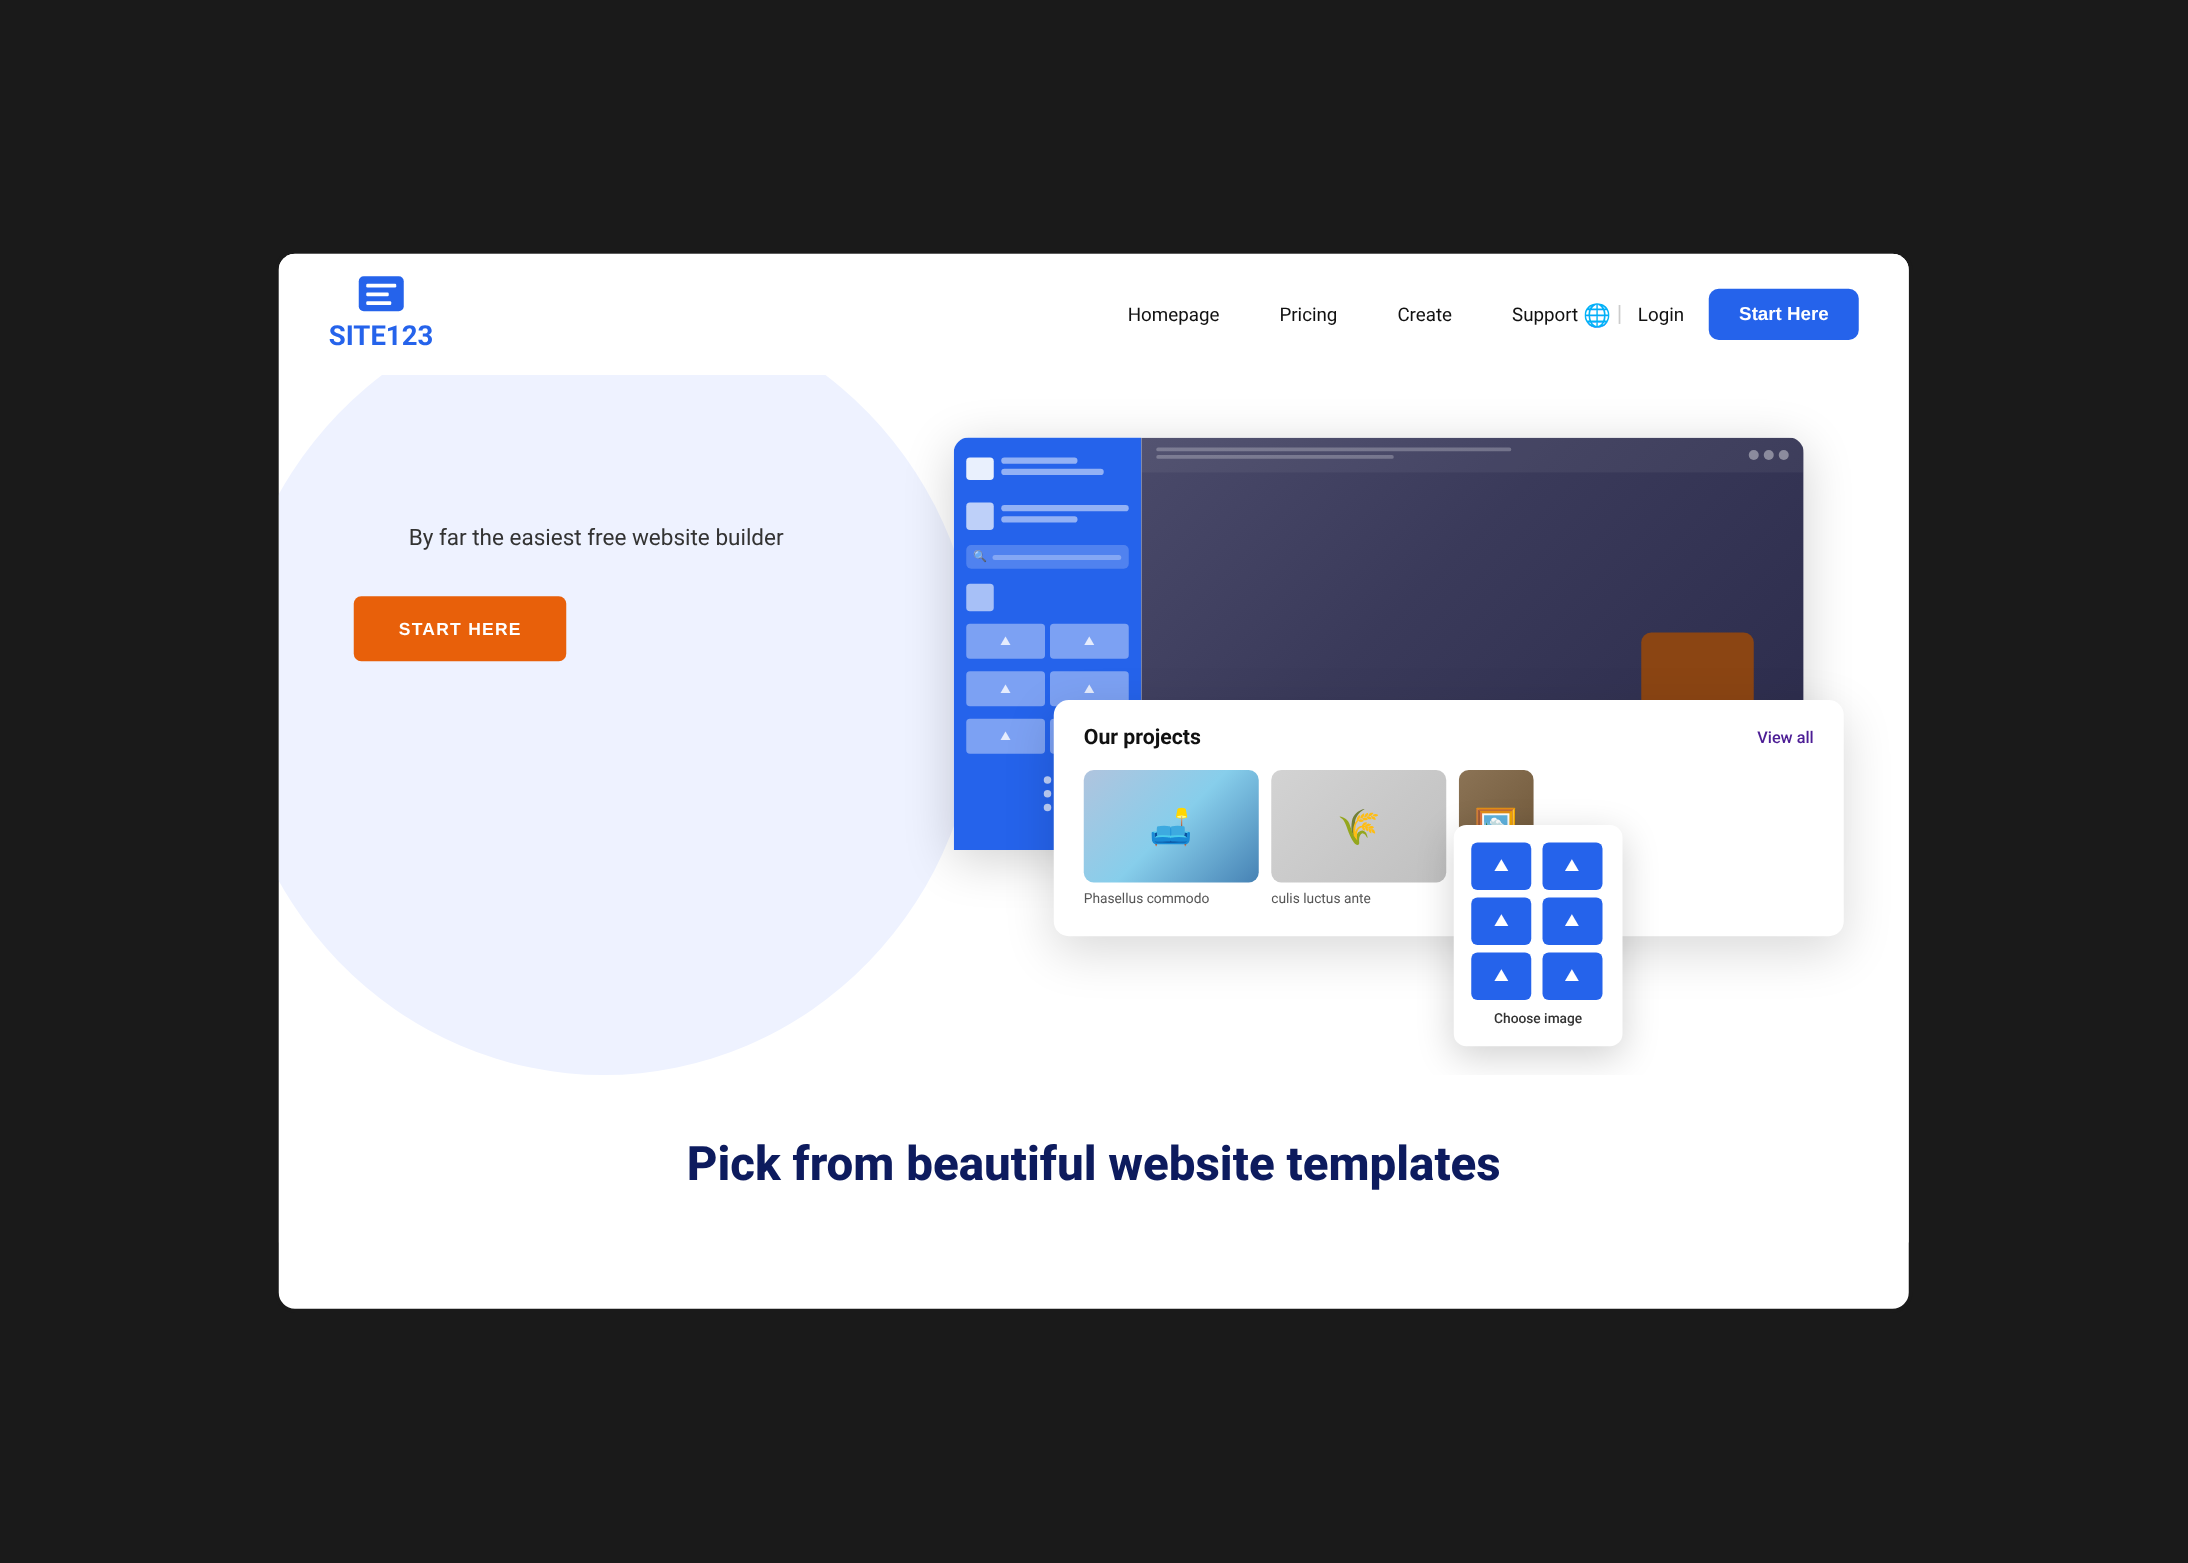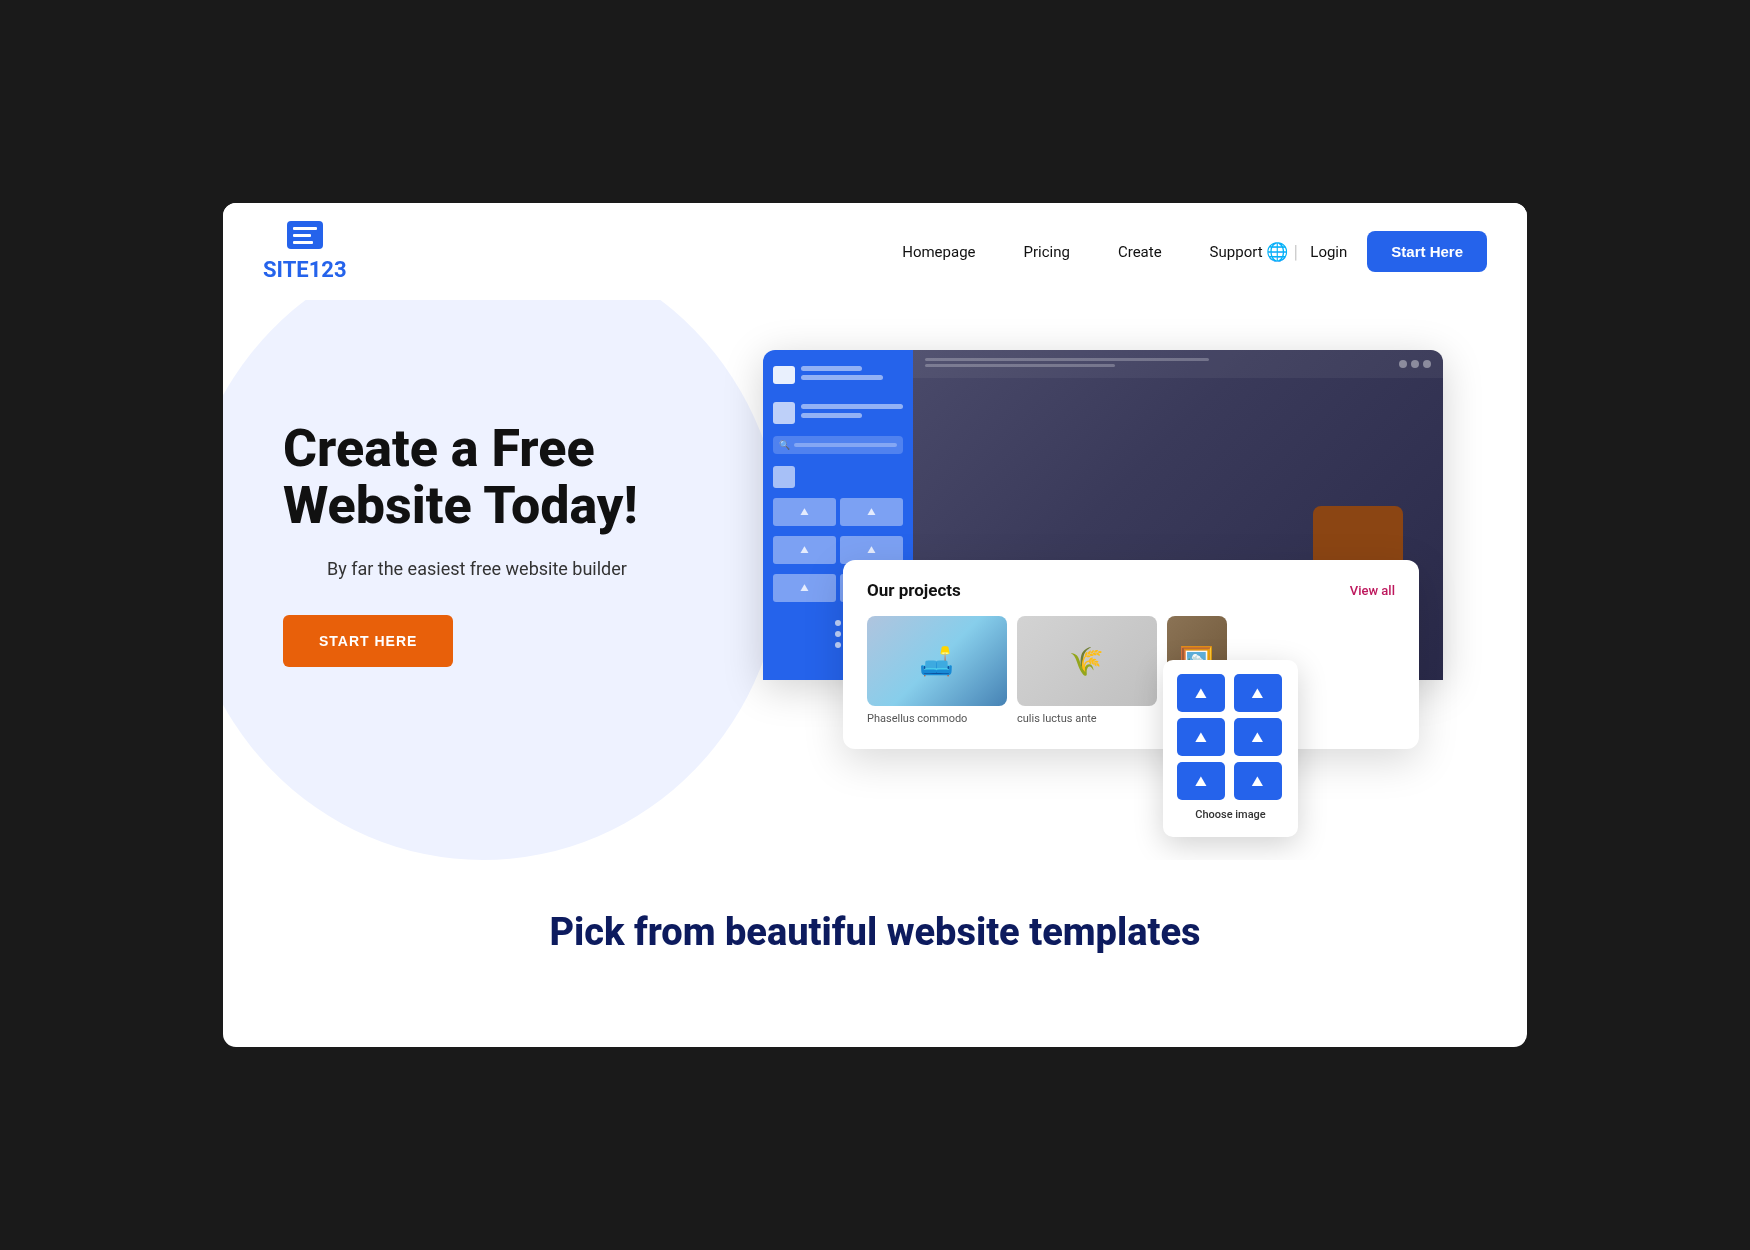--- a/index.html
+++ b/index.html
@@ -327,41 +327,41 @@
       height: 22px;
       background: #e8600a;
       border-radius: 4px;
     }
 
     
     .mockup-lower-card {
       position: absolute;
       top: 220px;
       left: 80px;
-      width: 576px;
+      width: 632px;
       background: white;
       border-radius: 12px;
       padding: 20px 24px 24px;
       box-shadow: 0 12px 40px rgba(0,0,0,0.15);
       z-index: 5;
     }
     .projects-header {
       display: flex;
       align-items: center;
       justify-content: space-between;
       margin-bottom: 16px;
     }
     .projects-title {
       font-size: 17px;
       font-weight: 700;
       color: #111;
     }
     .projects-view-all {
       font-size: 13px;
-      color: #be185d;
+      color: #4c1d95;
       cursor: pointer;
       font-weight: 500;
     }
     .projects-grid {
       display: flex;
       gap: 10px;
     }
     .project-card {
       flex: 0 0 auto;
       width: 140px;
@@ -504,21 +504,20 @@
     <span class="nav-globe">🌐</span>
     <span class="nav-divider">&nbsp;|&nbsp;</span>
     <a href="#" class="nav-login">Login</a>
     <button class="nav-start-btn">Start Here</button>
   </nav>
 
   <div class="hero">
     <div class="hero-bg-circle"></div>
 
     <div class="hero-left">
-      <h1 class="hero-title">Create a Free Website Today!</h1>
       <p class="hero-subtitle">By far the easiest free website builder</p>
       <button class="hero-cta">START HERE</button>
     </div>
 
     <div class="hero-right">
 
       <div class="mockup-main">
 
         <div class="mockup-sidebar">
           <div class="mockup-sidebar-header">

